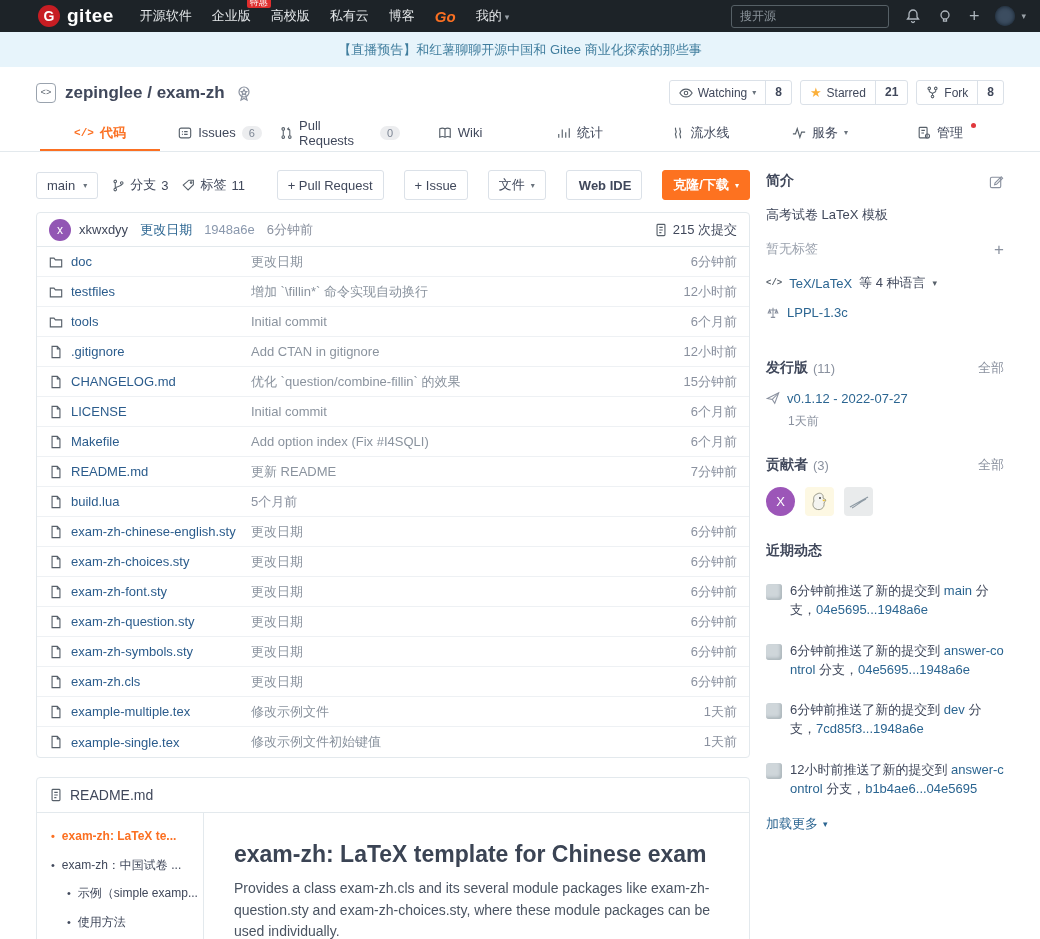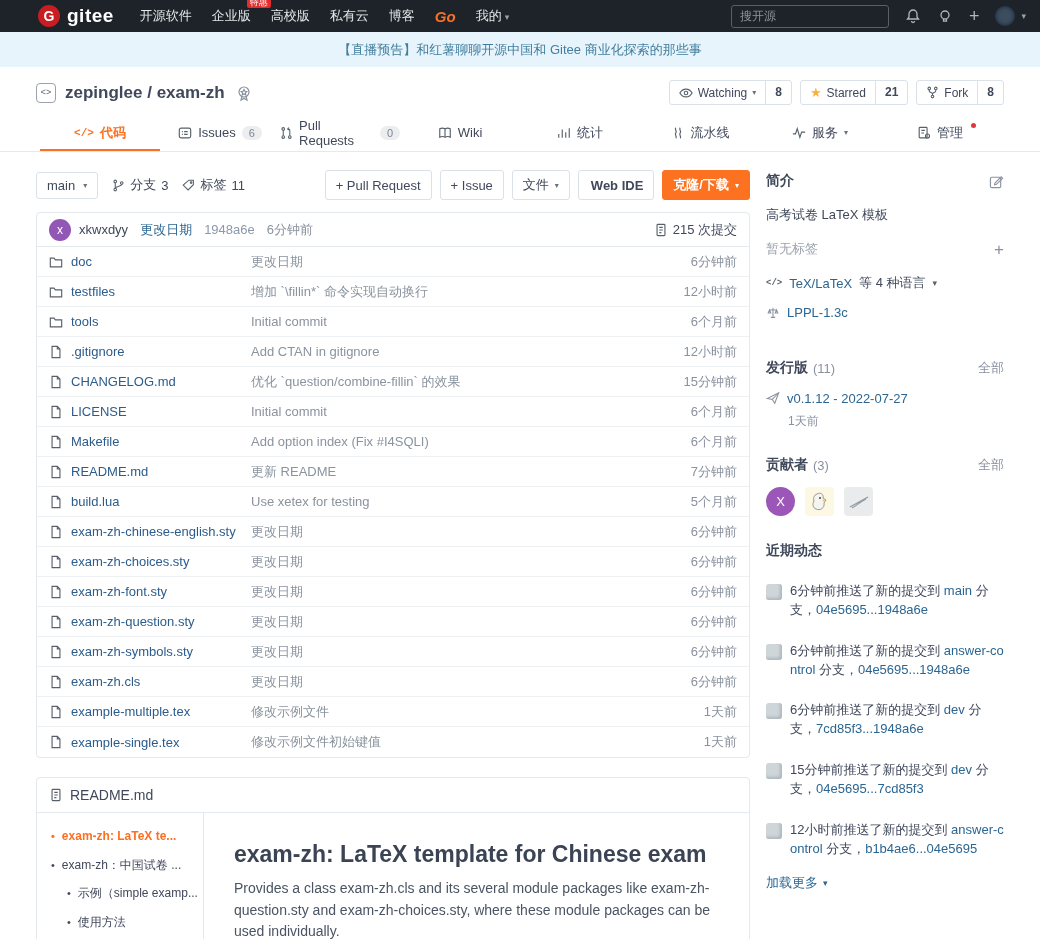--- a/index.html
+++ b/index.html
@@ -54,21 +54,21 @@
   
   .content { display:flex; padding:18px 36px 0; gap:16px; }
   .main-col { width:714px; flex:none; }
   .side-col { flex:1; min-width:0; }
 
   
   .toolbar { display:flex; align-items:center; margin-bottom:12px; }
   .branch-btn { border:1px solid #dbe1e8; border-radius:3px; padding:5px 10px; font-size:13px;
     display:flex; align-items:center; gap:8px; cursor:pointer; background:#fff; }
   .branch-meta { display:flex; align-items:center; gap:5px; margin-left:14px; font-size:13px; cursor:pointer; }
-  .toolbar-right { margin-left:auto; display:flex; gap:8px; }
+  .toolbar-right { margin-left:auto; display:flex; gap:20px; }
   .btn { border:1px solid #dbe1e8; border-radius:3px; padding:5px 10px; font-size:13px; background:#fff;
     color:#40485b; display:flex; align-items:center; gap:6px; cursor:pointer; }
   .btn-bold { font-weight:bold;padding-left:12px; }
   .btn-primary { background:#fd7220; border-color:#fd7220; color:#fff; font-weight:bold; }
   .btn-primary .seg-caret { color:#fff; }
 
   
   .file-card { border:1px solid #e3e9ed; border-radius:4px; overflow:hidden; }
   .commit-bar { display:flex; align-items:center; padding:6px 12px; border-bottom:1px solid #e3e9ed; font-size:13px; height:34px; }
   .commit-avatar { width:22px; height:22px; border-radius:50%; background:#9256b4; color:#fff; font-size:12px;
@@ -426,21 +426,20 @@
         <span class="ftime">7分钟前</span>
       </div>
       <div class="frow">
         <span class="fname">
             <svg class="sicon" width="14" height="14" viewBox="0 0 16 16">
               <path d="M3.5 1.5h6l3 3v10h-9z"></path>
               <path d="M9.5 1.5v3h3"></path>
             </svg>
             <span>build.lua</span>
           </span>
-        <span class="fmsg">Use xetex for testing</span>
         <span class="ftime">5个月前</span>
       </div>
       <div class="frow">
         <span class="fname">
             <svg class="sicon" width="14" height="14" viewBox="0 0 16 16">
               <path d="M3.5 1.5h6l3 3v10h-9z"></path>
               <path d="M9.5 1.5v3h3"></path>
             </svg>
             <span>exam-zh-chinese-english.sty</span>
           </span>
@@ -656,26 +655,20 @@
       </div>
       <div class="act-item">
         <span class="act-avatar"></span>
         <span class="act-text">
           <span>6分钟前推送了新的提交到 </span><span class="link">dev</span><span> 分支，</span><span class="link">7cd85f3...1948a6e</span>
         </span>
       </div>
       <div class="act-item">
         <span class="act-avatar"></span>
         <span class="act-text">
-          <span>15分钟前推送了新的提交到 </span><span class="link">dev</span><span> 分支，</span><span class="link">04e5695...7cd85f3</span>
-        </span>
-      </div>
-      <div class="act-item">
-        <span class="act-avatar"></span>
-        <span class="act-text">
           <span>12小时前推送了新的提交到 </span><span class="link">answer-control</span><span> 分支，</span><span class="link">b1b4ae6...04e5695</span>
         </span>
       </div>
 
       <div class="load-more">
         <span>加载更多</span>
         <span class="caret-sm" style="color:#2b6591">▾</span>
       </div>
     </div>
   </div>

